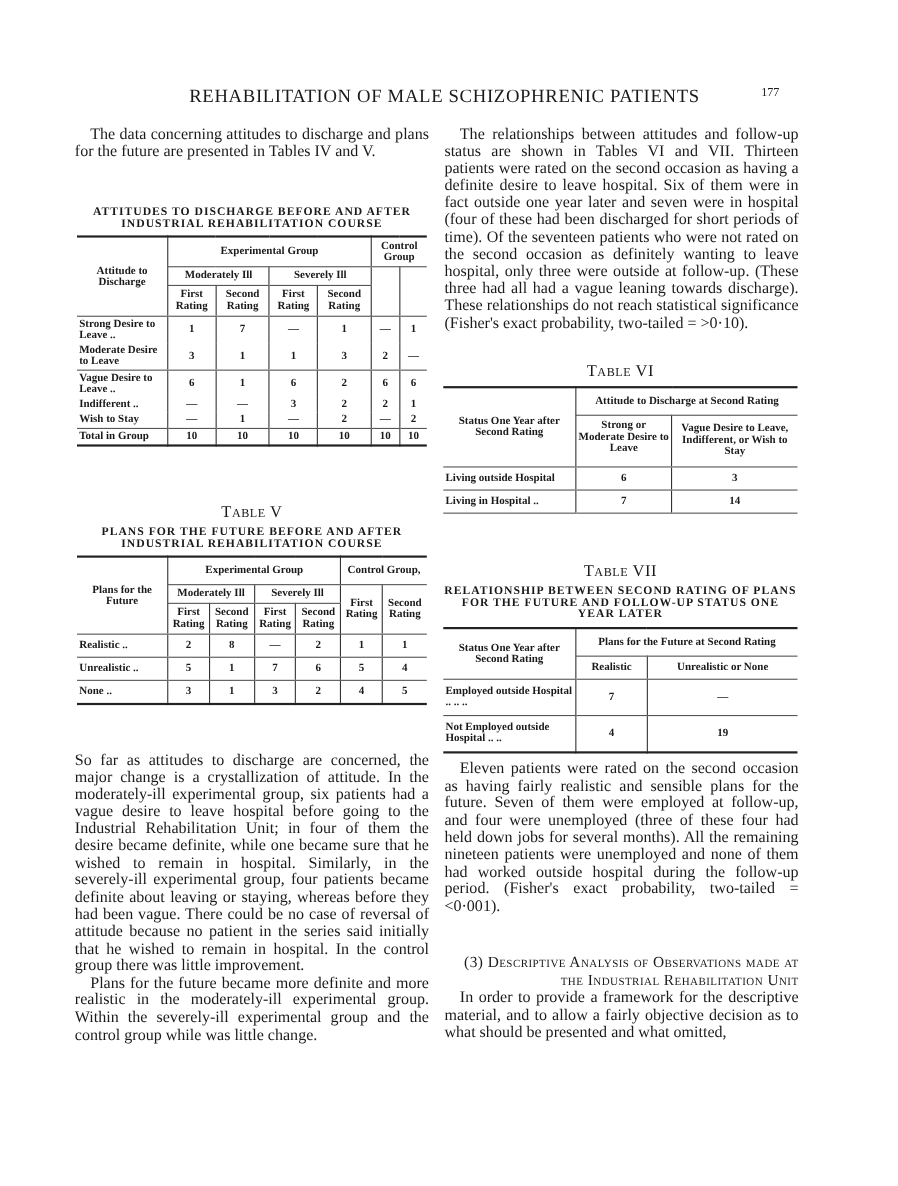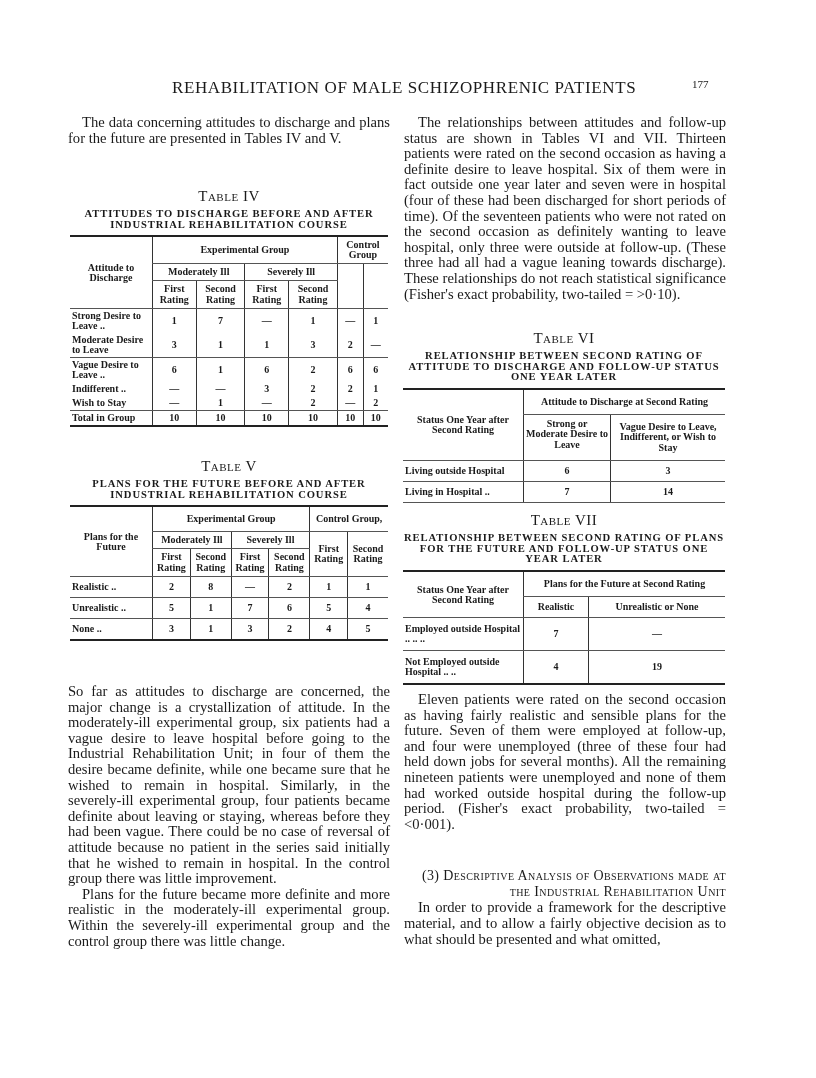--- a/index.html
+++ b/index.html
@@ -29,21 +29,20 @@
 <body>
 
 <div class="running-head">REHABILITATION OF MALE SCHIZOPHRENIC PATIENTS</div>
 <div class="page-num">177</div>
 
 <div class="col col-left" style="top:115px;">
   <p class="indent">The data concerning attitudes to discharge and plans for the future are presented in Tables IV and V.</p>
 </div>
 
 <div class="table-block" style="left:70px; top:188px; width:318px;">
-  <div class="table-title">Table IV</div>
   <div class="table-caption">ATTITUDES TO DISCHARGE BEFORE AND AFTER INDUSTRIAL REHABILITATION COURSE</div>
   <table class="bordered">
     <tbody>
         <tr>
       <th rowspan="3" style="width:78px;" class="hline-b">Attitude to Discharge</th>
       <th colspan="4" class="vline hline-b" style="padding:7px 2px;">Experimental Group</th>
       <th colspan="2" class="vline hline-b">Control Group</th>
     </tr>
     <tr>
       <th colspan="2" class="vline hline-b">Moderately Ill</th>
@@ -167,30 +166,29 @@
           <td class="vline hline-b" style="padding: 5px 2px;">2</td>
           <td class="vline hline-b" style="padding: 5px 2px;">4</td>
           <td class="vline hline-b" style="padding: 5px 2px;">5</td>
         </tr>
       </tbody>
   </table>
 </div>
 
 <div class="col col-left" style="top:684px;">
   <p>So far as attitudes to discharge are concerned, the major change is a crystallization of attitude. In the moderately-ill experimental group, six patients had a vague desire to leave hospital before going to the Industrial Rehabilitation Unit; in four of them the desire became definite, while one became sure that he wished to remain in hospital. Similarly, in the severely-ill experimental group, four patients became definite about leaving or staying, whereas before they had been vague. There could be no case of reversal of attitude because no patient in the series said initially that he wished to remain in hospital. In the control group there was little improvement.</p>
-  <p class="indent">Plans for the future became more definite and more realistic in the moderately-ill experimental group. Within the severely-ill experimental group and the control group there was little change.</p>
+  <p class="indent">Plans for the future became more definite and more realistic in the moderately-ill experimental group. Within the severely-ill experimental group and the control group while was little change.</p>
 </div>
 
 <div class="col col-right" style="top:115px;">
   <p class="indent">The relationships between attitudes and follow-up status are shown in Tables VI and VII. Thirteen patients were rated on the second occasion as having a definite desire to leave hospital. Six of them were in fact outside one year later and seven were in hospital (four of these had been discharged for short periods of time). Of the seventeen patients who were not rated on the second occasion as definitely wanting to leave hospital, only three were outside at follow-up. (These three had all had a vague leaning towards discharge). These relationships do not reach statistical significance (Fisher's exact probability, two-tailed = &gt;0·10).</p>
 </div>
 
 <div class="table-block" style="left:403px; top:330px; width:322px;">
   <div class="table-title">Table VI</div>
-  <div class="table-caption">RELATIONSHIP BETWEEN SECOND RATING OF ATTITUDE TO DISCHARGE AND FOLLOW-UP STATUS ONE YEAR LATER</div>
   <table style="border-top:2.5px solid #222;">
     <tbody>
         <tr>
       <th rowspan="2" style="width:116px;" class="hline-b">Status One Year after Second Rating</th>
       <th colspan="2" class="vline hline-b" style="padding:7px 2px;">Attitude to Discharge at Second Rating</th>
     </tr>
     <tr>
       <th class="vline hline-b multi" style="padding:4px 2px 10px;">Strong or Moderate Desire to Leave</th>
       <th class="vline hline-b multi">Vague Desire to Leave, Indifferent, or Wish to Stay</th>
     </tr>

